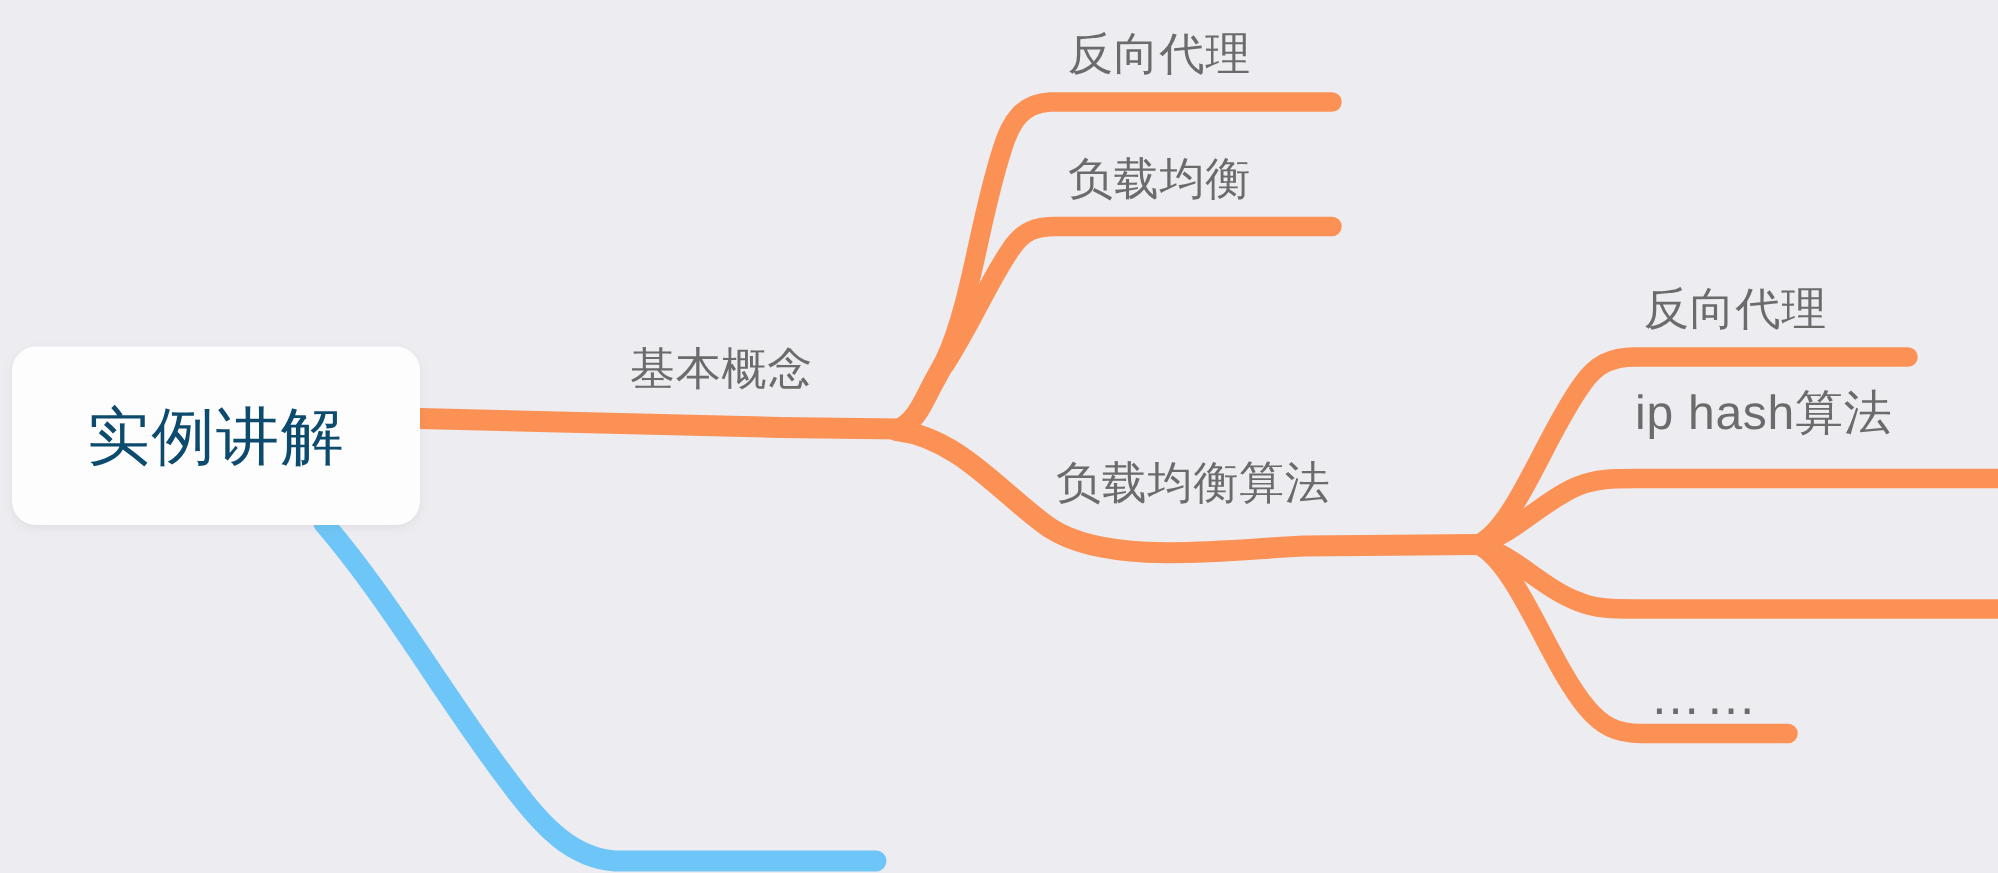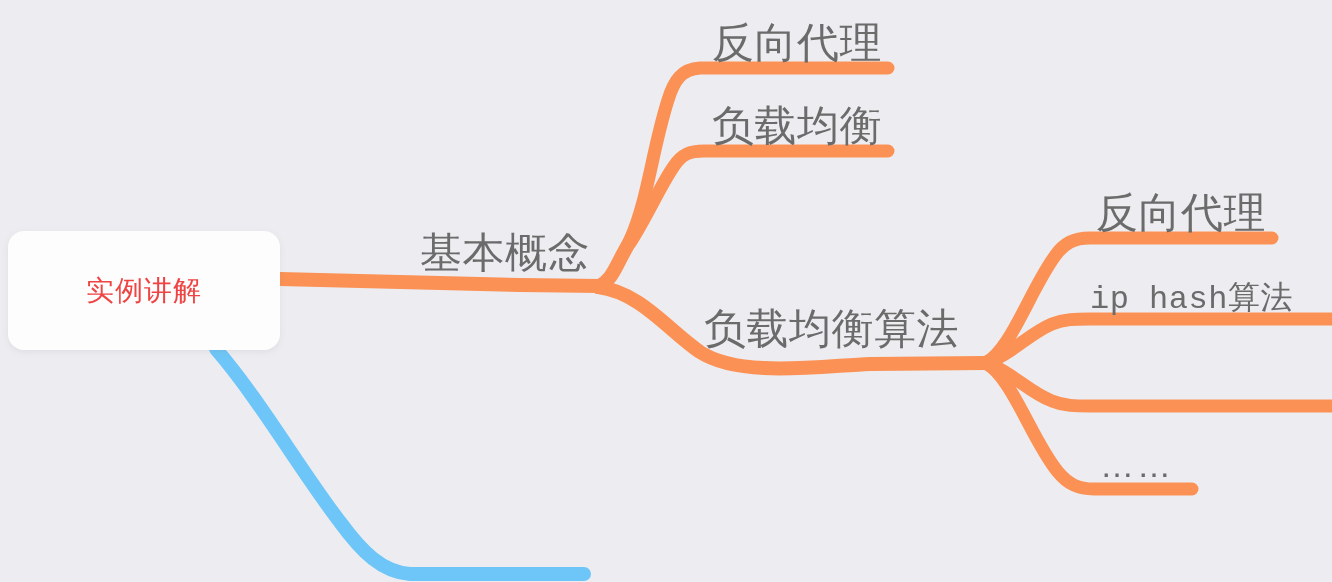--- a/index.html
+++ b/index.html
@@ -18,21 +18,21 @@
   #branches {
     position: absolute;
     left: 0;
     top: 0;
     width: 1332px;
     height: 582px;
   }
   .node-label {
     position: absolute;
     color: #6b6b6b;
-    font-size: 42px;
+    font-size: 30px;
     line-height: 1;
     white-space: nowrap;
     letter-spacing: 0.5px;
   }
   .node-label.small {
     font-size: 32px;
   }
   #root-node {
     position: absolute;
     left: 8px;
@@ -40,22 +40,22 @@
     width: 272px;
     height: 119px;
     background: #fdfdfd;
     border-radius: 16px;
     box-shadow: 0 2px 6px rgba(120,120,140,0.13);
     display: flex;
     align-items: center;
     justify-content: center;
   }
   #root-label {
-    color: #ef4444;
-    font-size: 28px;
+    color: #0c4a6e;
+    font-size: 42px;
     line-height: 1;
     white-space: nowrap;
     letter-spacing: 1px;
   }
   .dots {
     position: absolute;
     color: #6b6b6b;
     font-size: 34px;
     line-height: 1;
     white-space: nowrap;
@@ -98,18 +98,18 @@
 
   <div class="node-label" style="left:704px; top:308px;">负载均衡算法</div>
 
 
   <div class="node-label" style="left:712px; top:22px;">反向代理</div>
 
   <div class="node-label" style="left:712px; top:105px;">负载均衡</div>
 
   <div class="node-label" style="left:1096px; top:192px;">反向代理</div>
 
-  <div class="node-label small" style="left:1090px; top:284px;font-family:Liberation Mono, monospace;">ip hash算法</div>
+  <div class="node-label small" style="left:1090px; top:259px;">ip hash算法</div>
 
 
   <div class="dots" style="left:1100px; top:448px;">……</div>
 
 </div>
 
 </body></html>

